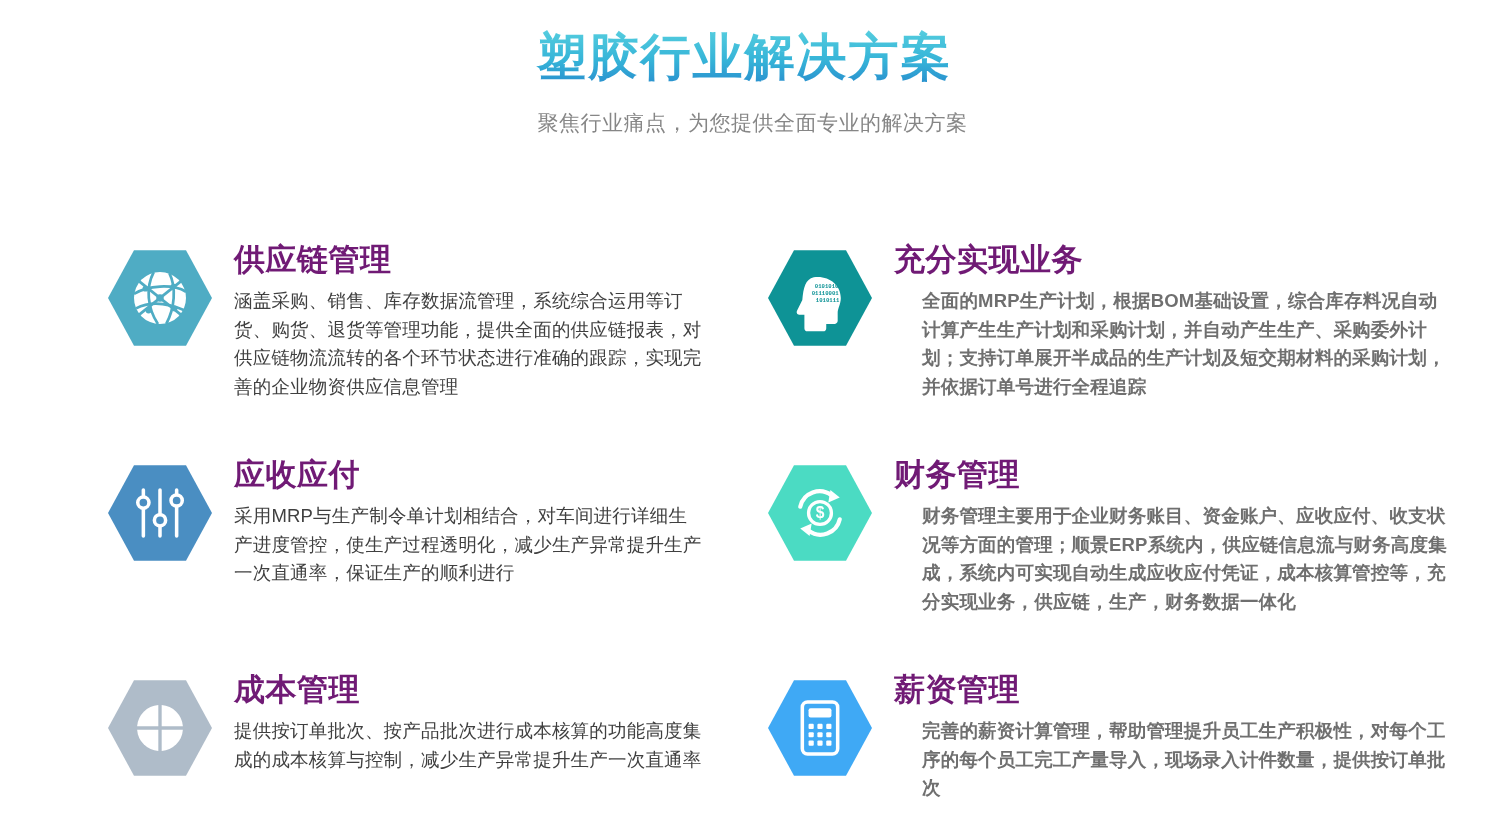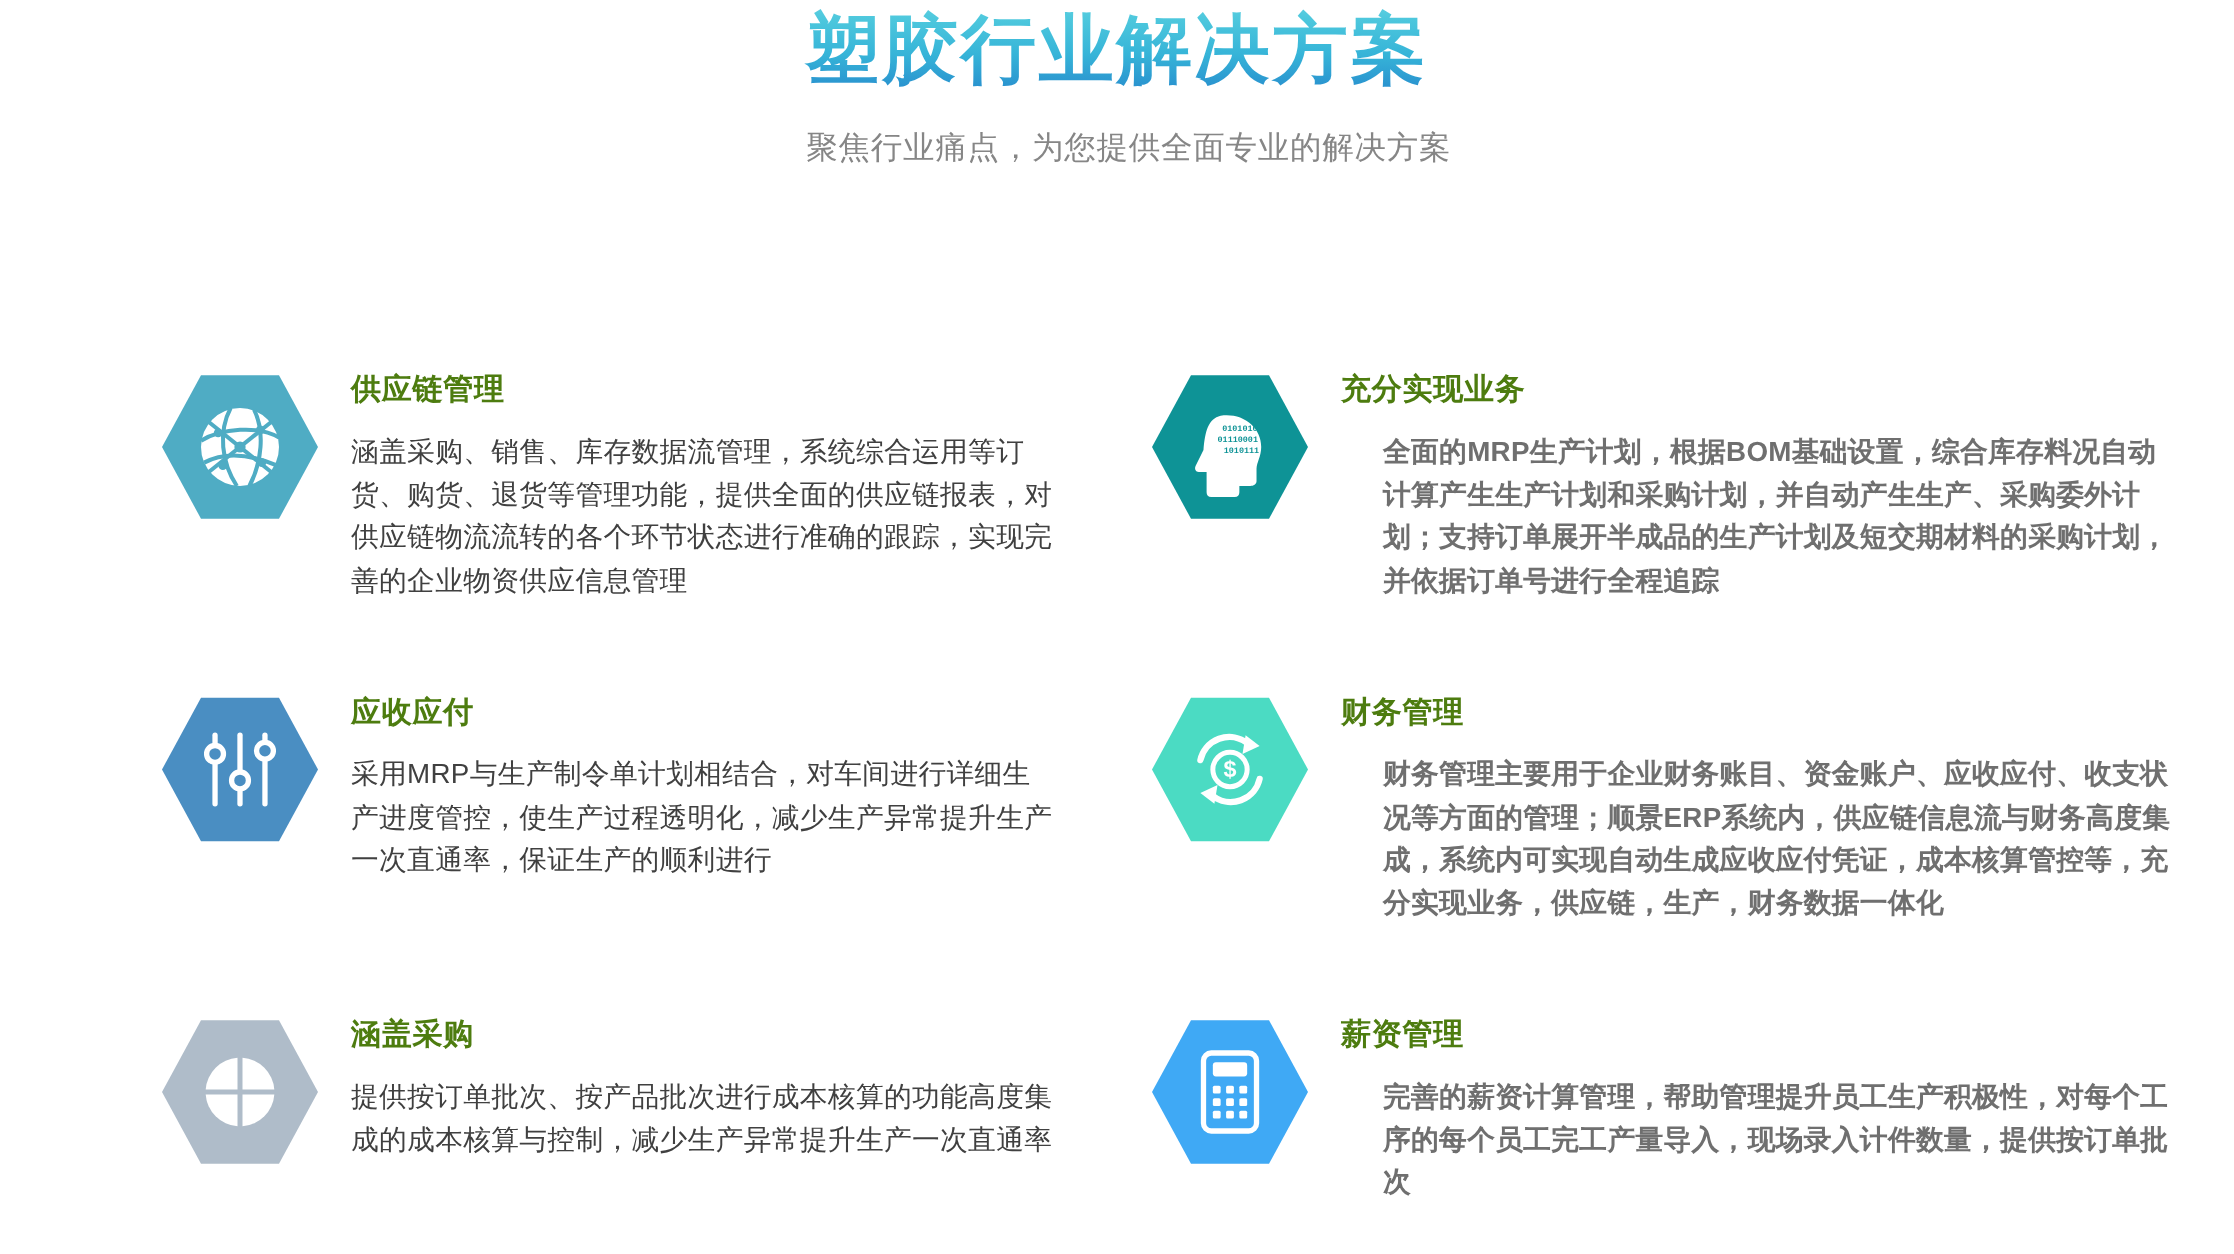--- a/index.html
+++ b/index.html
@@ -18,21 +18,21 @@
   .page {
     position: relative;
     width: 1489px;
     height: 836px;
     background: #ffffff;
     box-sizing: border-box;
   }
 
   
   .header {
-    padding-top: 0;
+    padding-top: 24px;
     text-align: center;
   }
   .main-title {
     margin: 0;
     font-size: 50px;
     line-height: 66px;
     font-weight: bold;
     letter-spacing: 2px;
     background: linear-gradient(to bottom, #63d2e2 0%, #4ec8dd 18%, #36b4d8 55%, #2a93cf 88%, #2288c9 100%);
     -webkit-background-clip: text;
@@ -83,24 +83,24 @@
     display: block;
   }
 
   .card-body {
     flex: 1 1 auto;
     min-width: 0;
     padding-top: 9px;
   }
   .card-title {
     margin: 0 0 12px 0;
-    font-size: 20px;
+    font-size: 31px;
     line-height: 30px;
     font-weight: bold;
-    color: #4d7c0f;
+    color: #701a75;
     letter-spacing: 0.5px;
   }
   .card-desc {
     margin: 0;
     font-size: 18.5px;
     line-height: 28.5px;
     color: #404040;
     letter-spacing: 0.2px;
   }
 
@@ -225,21 +225,21 @@
           <polygon points="25,4 75,4 100,50 75,96 25,96 0,50" fill="#afbcc9"></polygon>
           <g transform="translate(50,50)">
             <path d="M-1.6,-22 A22,22 0 0 0 -22,-1.6 L-1.6,-1.6 Z" fill="#ffffff"></path>
             <path d="M1.6,-22 A22,22 0 0 1 22,-1.6 L1.6,-1.6 Z" fill="#ffffff"></path>
             <path d="M-22,1.6 A22,22 0 0 0 -1.6,22 L-1.6,1.6 Z" fill="#ffffff"></path>
             <path d="M22,1.6 A22,22 0 0 1 1.6,22 L1.6,1.6 Z" fill="#ffffff"></path>
           </g>
         </svg>
       </div>
       <div class="card-body">
-        <h3 class="card-title">涵盖采购</h3>
+        <h3 class="card-title">成本管理</h3>
         <p class="card-desc">提供按订单批次、按产品批次进行成本核算的功能高度集成的成本核算与控制，减少生产异常提升生产一次直通率</p>
       </div>
     </div>
 
     <div class="card col-right row-2">
       <div class="hex-wrap">
         <svg class="hex" viewBox="0 0 100 100">
           <polygon points="25,4 75,4 100,50 75,96 25,96 0,50" fill="#3fa9f5"></polygon>
           <rect x="33" y="25" width="34" height="50" rx="5" ry="5" fill="none" stroke="#ffffff" stroke-width="3.4"></rect>
           <rect x="39" y="31" width="22" height="9" rx="2" ry="2" fill="#ffffff"></rect>

